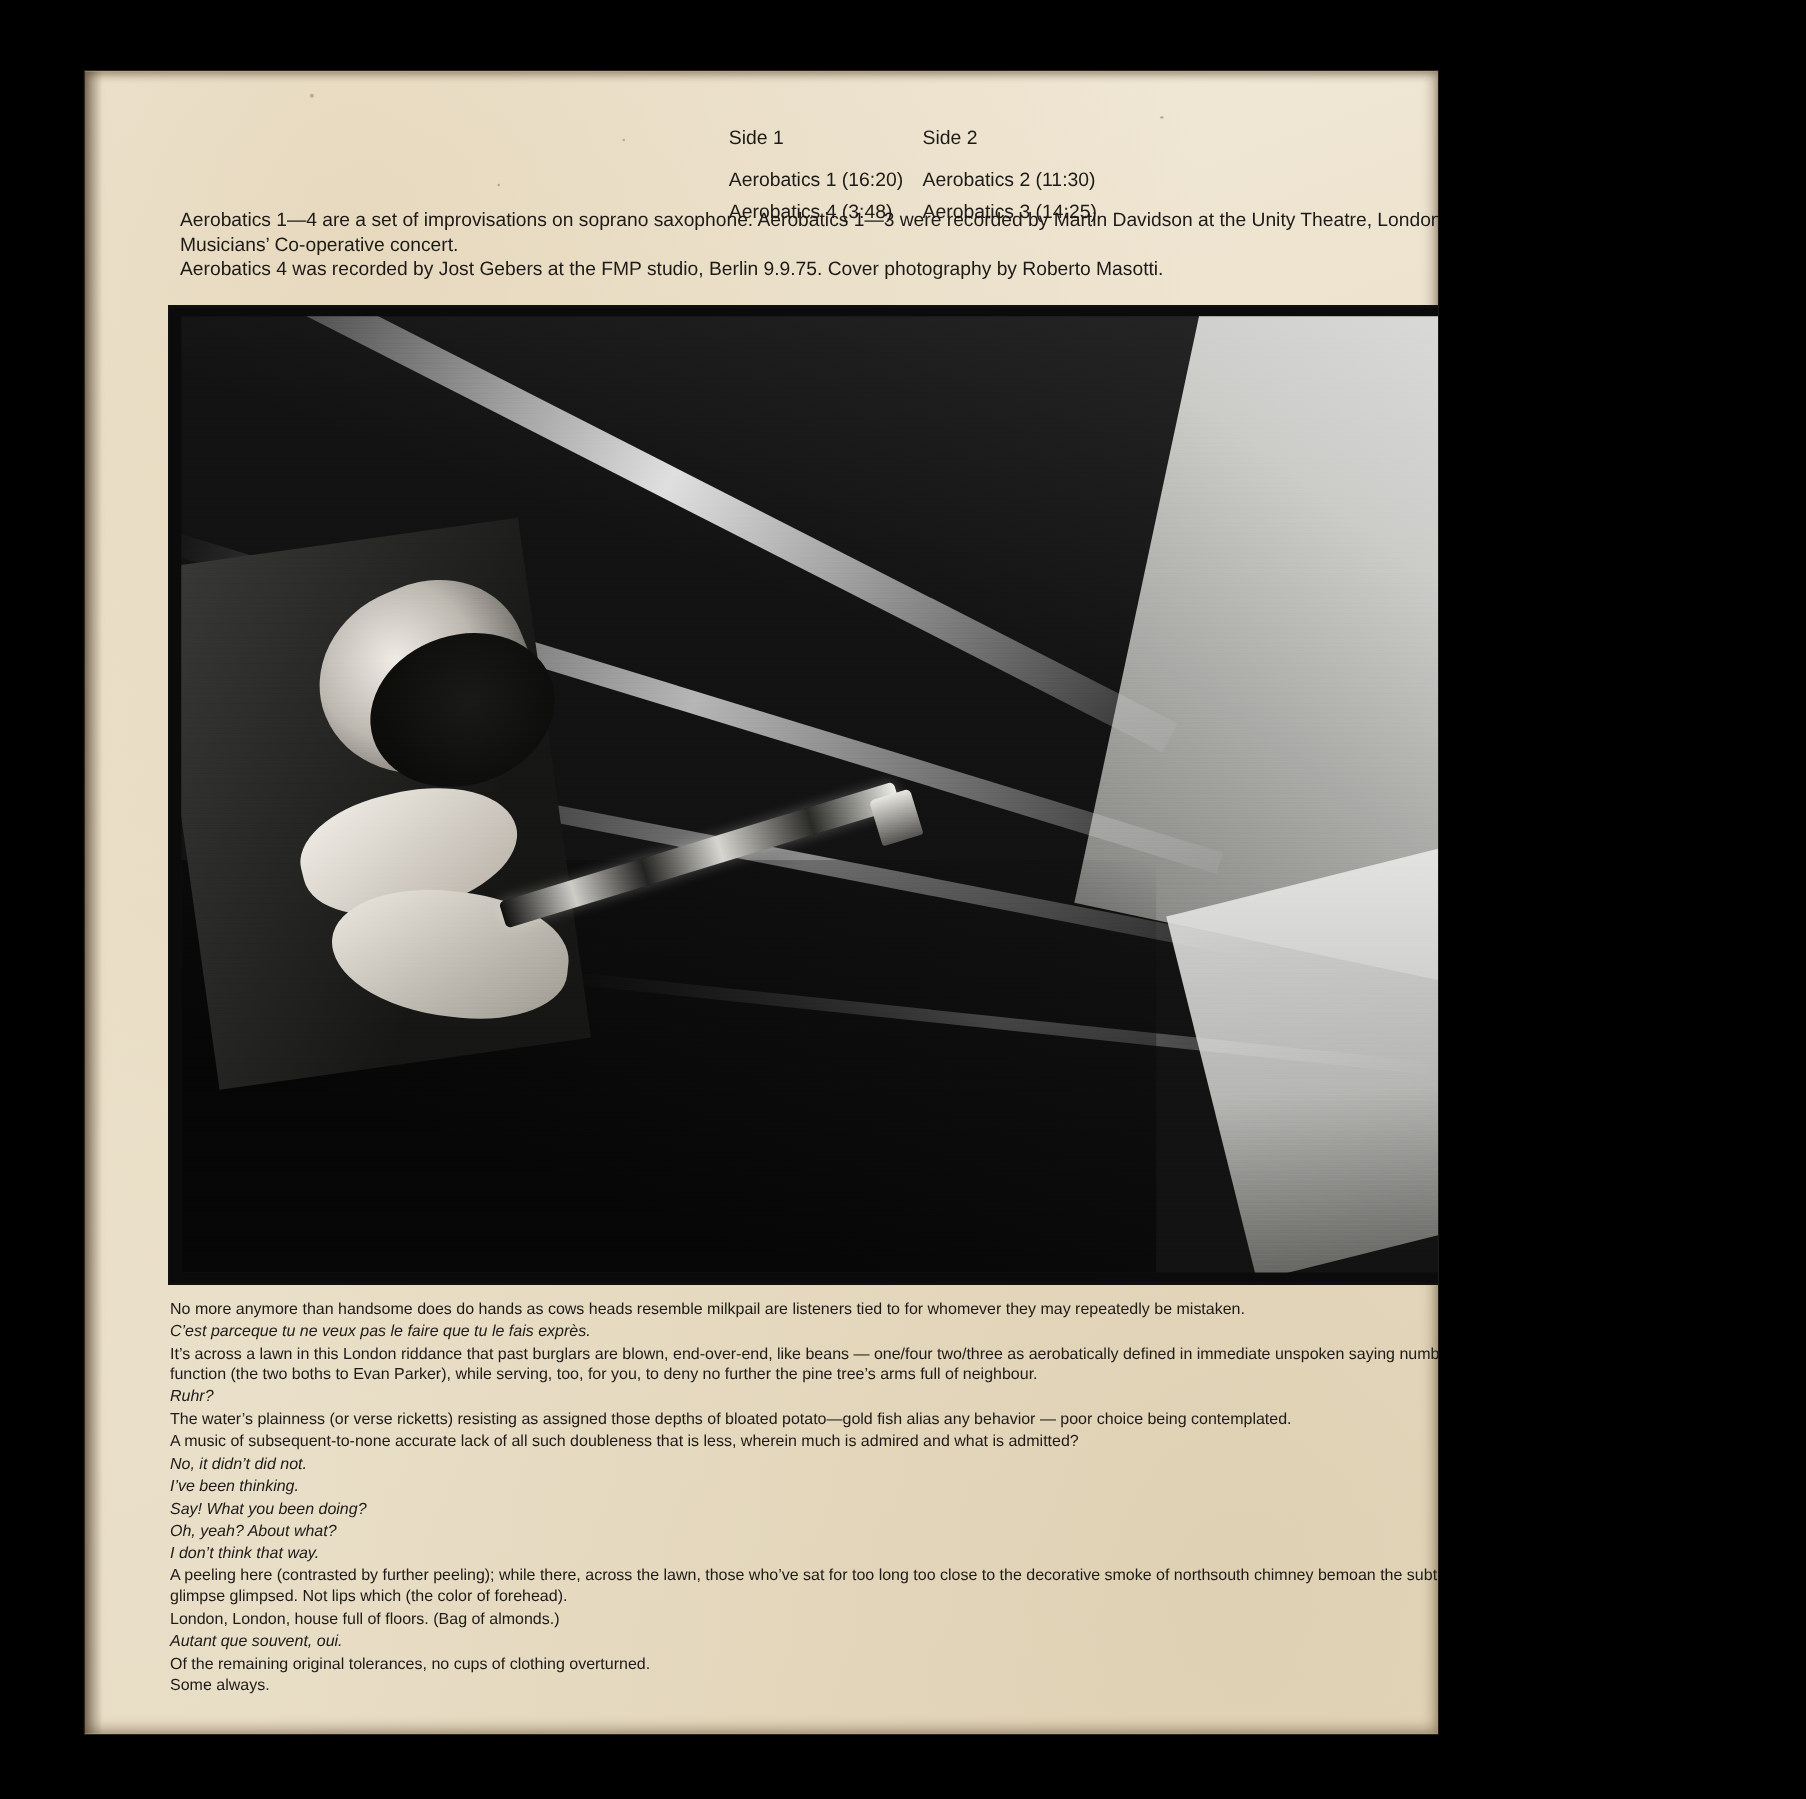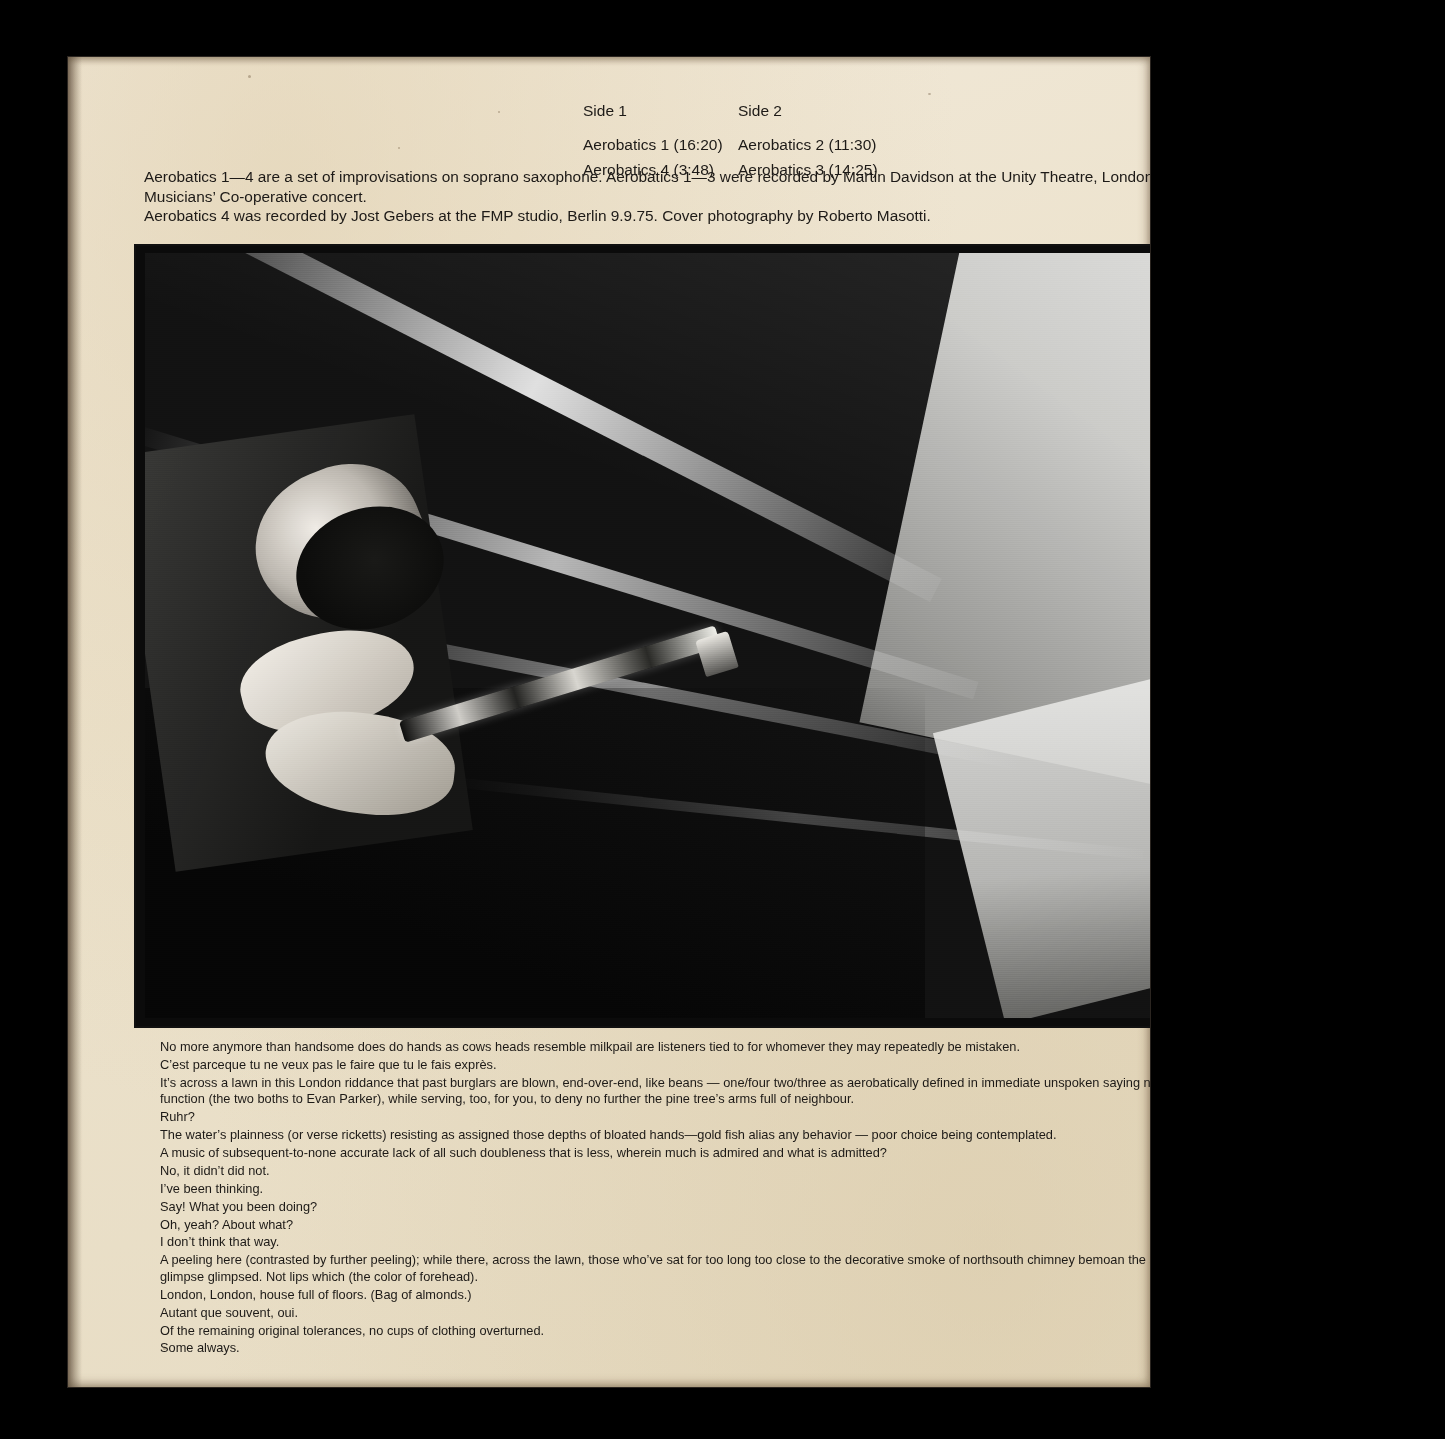--- a/index.html
+++ b/index.html
@@ -203,24 +203,23 @@
   }
 
   
   .notes {
     position: absolute;
     left: 68px;
     top: 982px;
     width: 1230px;
     font-size: 12.8px;
     line-height: 16.4px;
-    margin-left: 24px;
   }
   .notes p { margin: 0 0 1.5px 0; }
-  .notes p.it { }
+  .notes p.it { font-style: italic; }
   .notes-wrap { position: relative; }
 </style>
 </head>
 <body>
 
 <div id="sleeve">
 
   <div class="speckle" style="left:180px;top:18px;width:3px;height:3px;"></div>
   <div class="speckle" style="left:430px;top:54px;width:2px;height:2px;"></div>
   <div class="speckle" style="left:860px;top:36px;width:3px;height:2px;"></div>
@@ -271,21 +270,21 @@
         <div class="grain"></div>
       </div>
     </div>
 
     <div class="notes">
       <div class="notes-wrap">
         <p>No more anymore than handsome does do hands as cows heads resemble milkpail are listeners tied to for whomever they may repeatedly be mistaken.</p>
         <p class="it">C’est parceque tu ne veux pas le faire que tu le fais exprès.</p>
         <p>It’s across a lawn in this London riddance that past burglars are blown, end-over-end, like beans — one/four two/three as aerobatically defined in immediate unspoken saying numbing both ends of the non-listening function (the two boths to Evan Parker), while serving, too, for you, to deny no further the pine tree’s arms full of neighbour.</p>
         <p class="it">Ruhr?</p>
-        <p>The water’s plainness (or verse ricketts) resisting as assigned those depths of bloated hands—gold fish alias any behavior — poor choice being contemplated.</p>
+        <p>The water’s plainness (or verse ricketts) resisting as assigned those depths of bloated potato—gold fish alias any behavior — poor choice being contemplated.</p>
         <p>A music of subsequent-to-none accurate lack of all such doubleness that is less, wherein much is admired and what is admitted?</p>
         <p class="it">No, it didn’t did not.</p>
         <p class="it">I’ve been thinking.</p>
         <p class="it">Say! What you been doing?</p>
         <p class="it">Oh, yeah? About what?</p>
         <p class="it">I don’t think that way.</p>
         <p>A peeling here (contrasted by further peeling); while there, across the lawn, those who’ve sat for too long too close to the decorative smoke of northsouth chimney bemoan the subtle panic to pieces of identity: the glimpse glimpsed. Not lips which (the color of forehead).</p>
         <p>London, London, house full of floors. (Bag of almonds.)</p>
         <p class="it">Autant que souvent, oui.</p>
         <p>Of the remaining original tolerances, no cups of clothing overturned.</p>

